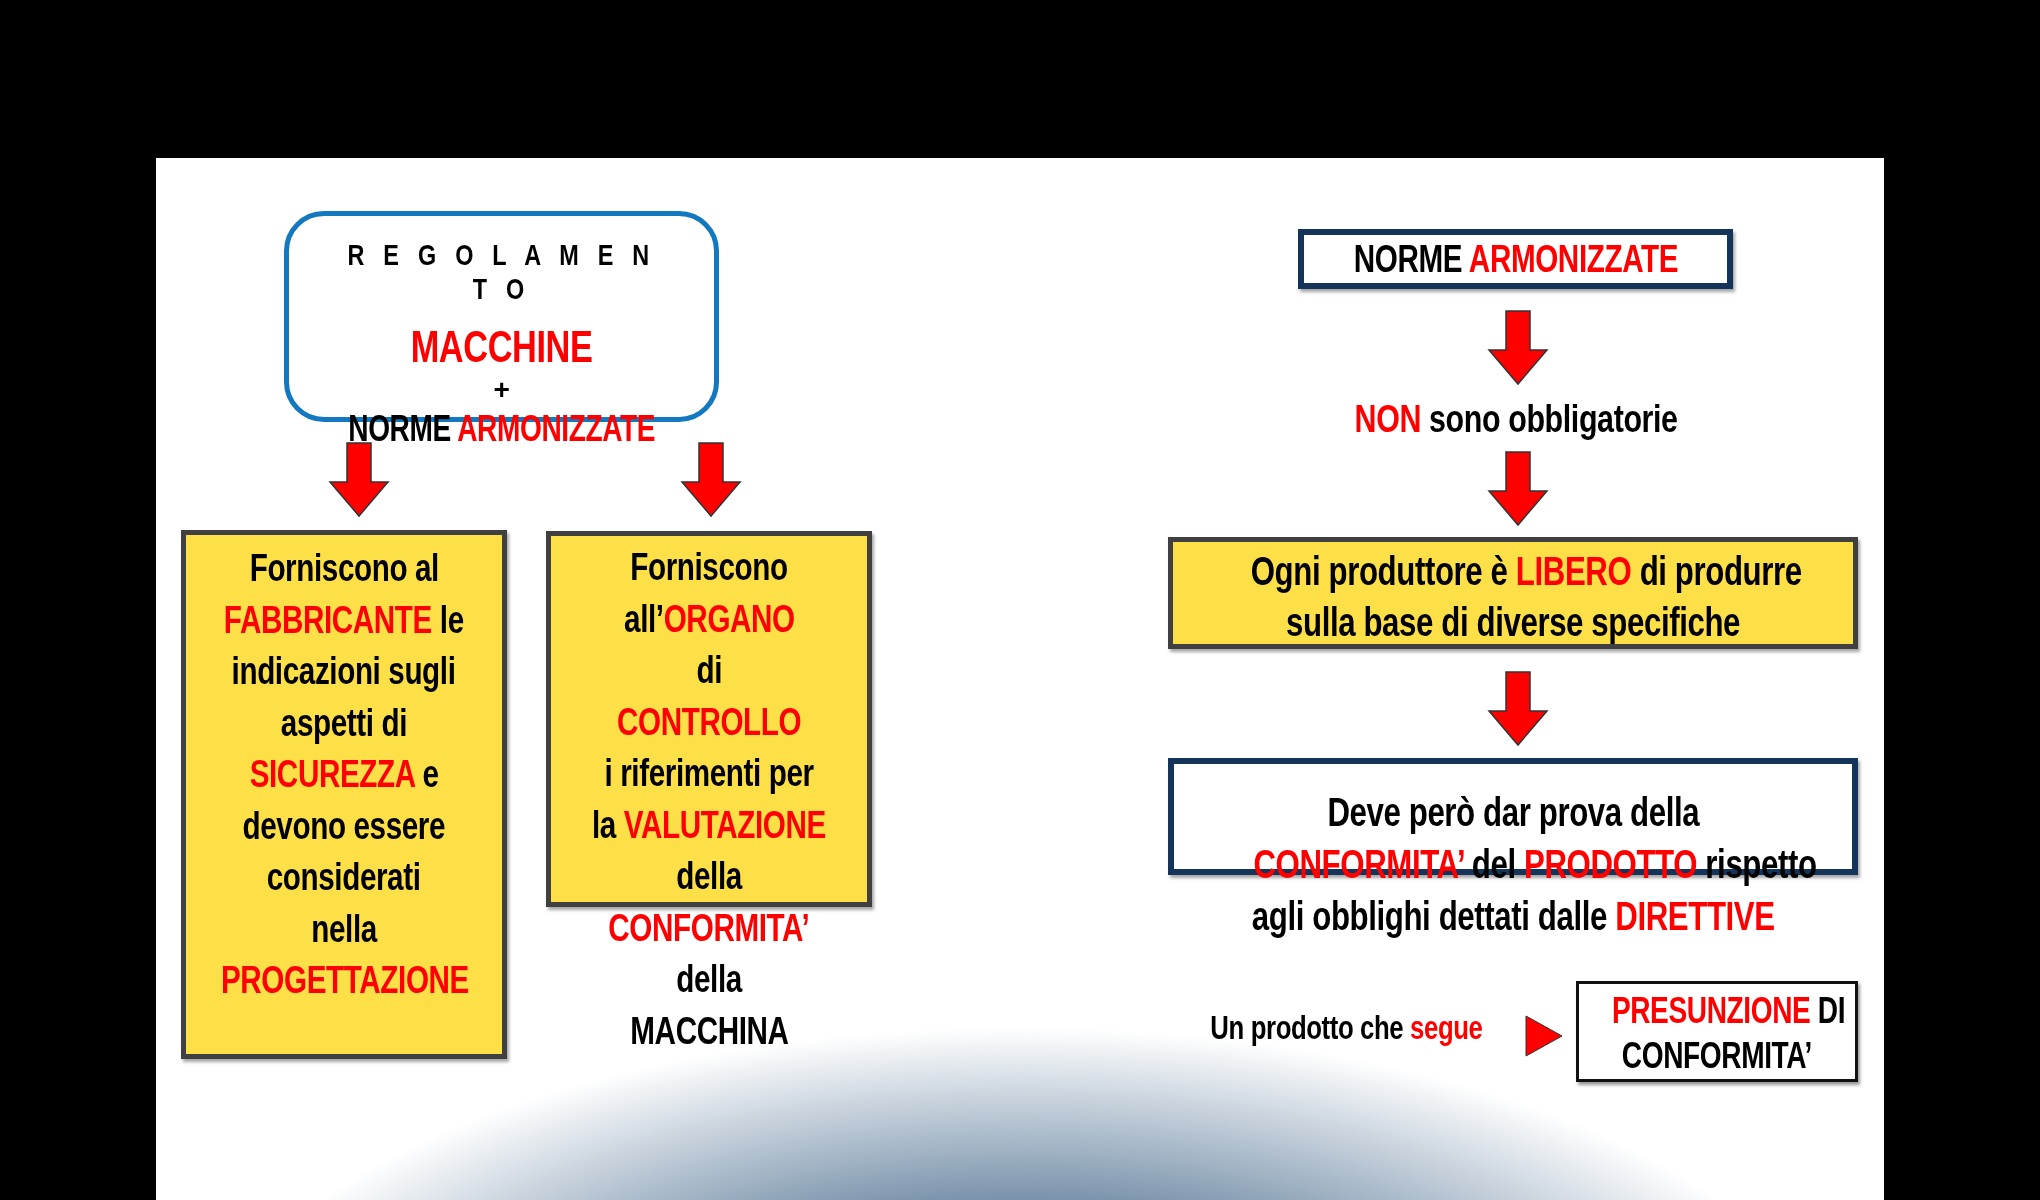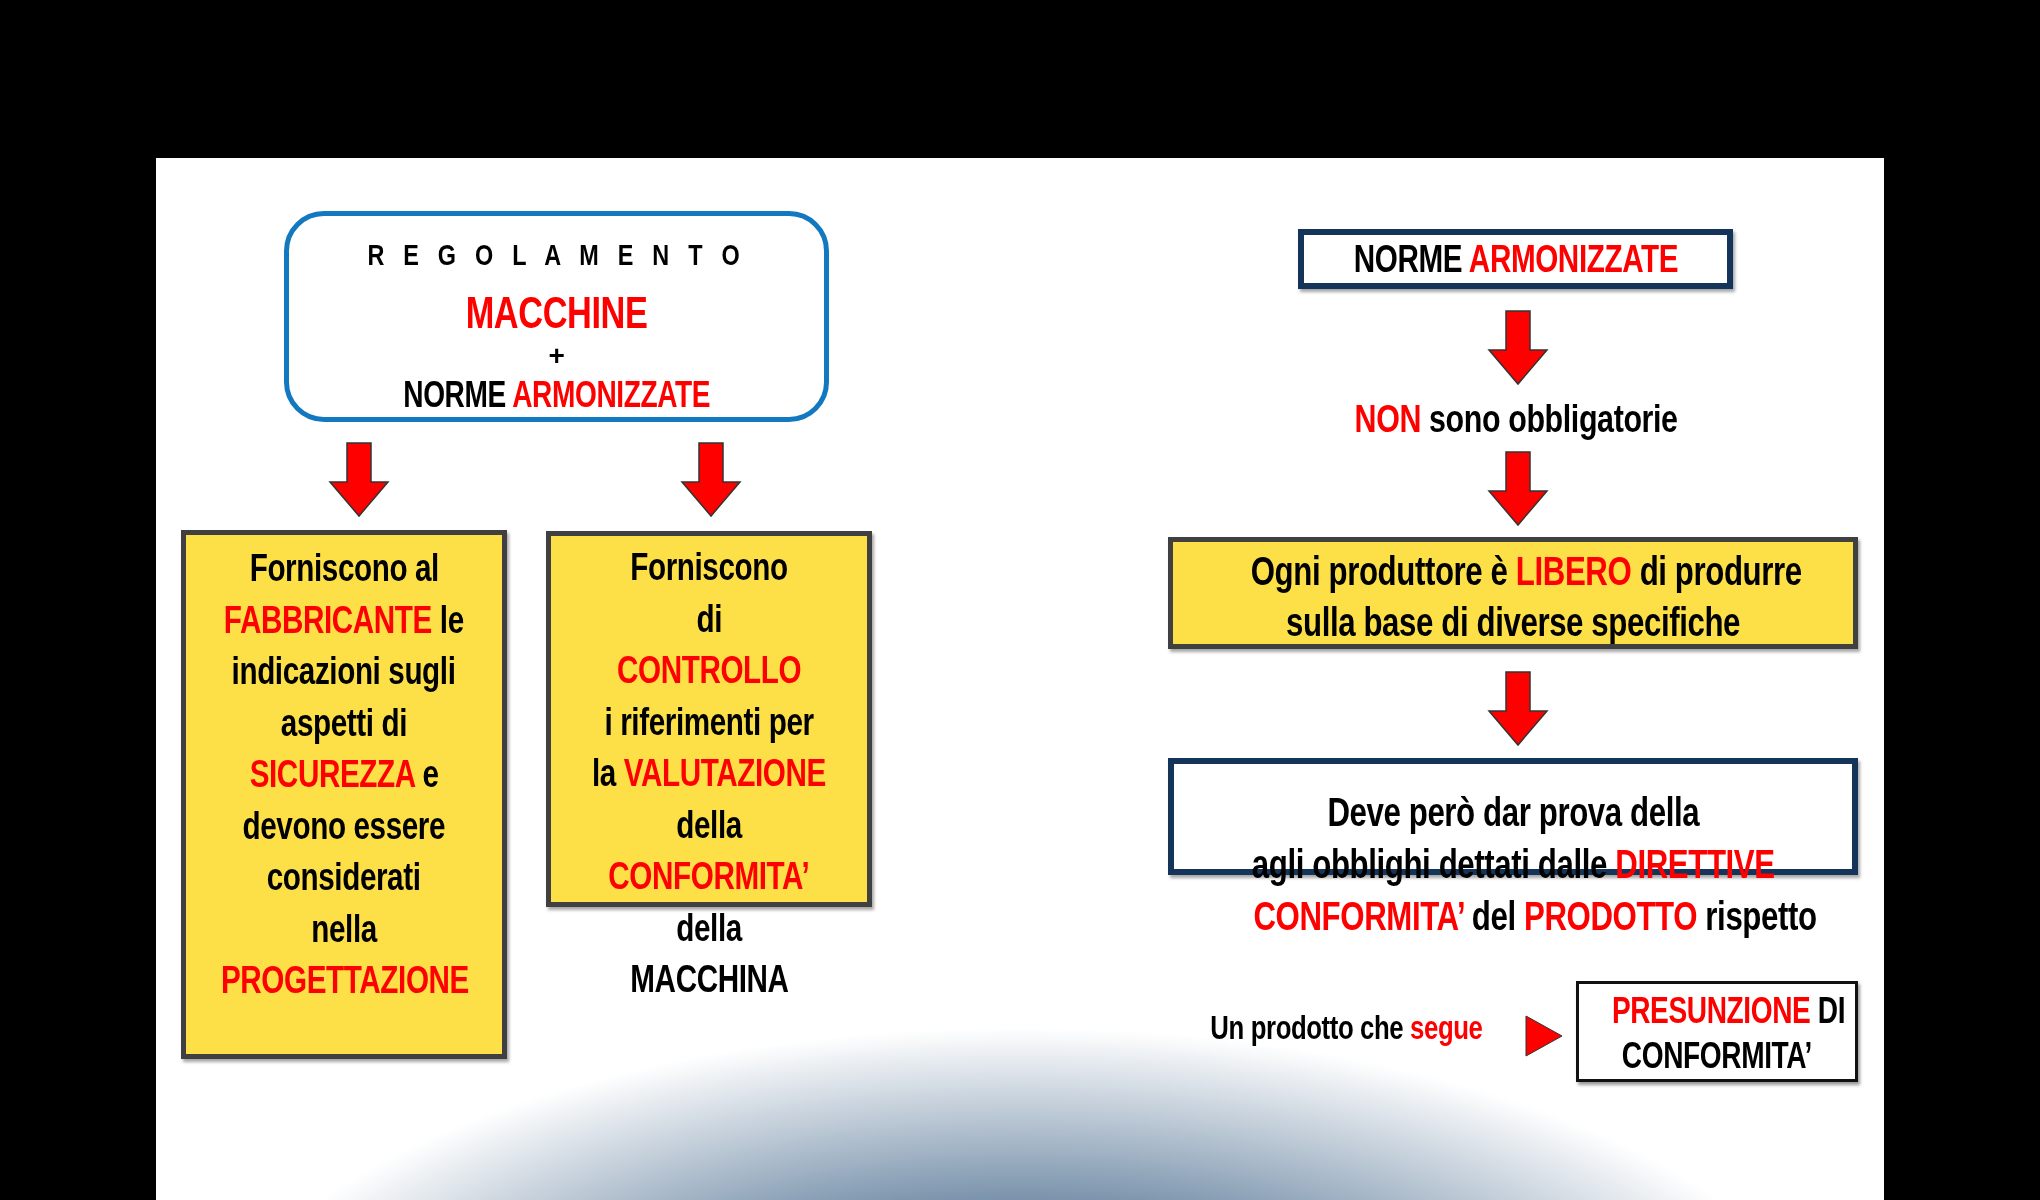--- a/index.html
+++ b/index.html
@@ -19,21 +19,21 @@
   .line { display:block; white-space:nowrap; }
   .arrow svg { display:block; }
   .cond { display:inline-block; transform:scaleX(0.78); }
 </style>
 </head>
 <body>
 
 <div class="slide">
   <div class="glow"></div>
 
-  <div class="el box-round" style="left:128px; top:53px; width:545px; height:211px;">
+  <div class="el box-round" style="left:128px; top:53px; width:435px; height:211px;">
     <div class="txt" style="margin-top:22px; font-size:30px; letter-spacing:8px;">
       <span class="cond">R E G O L A M E N T O</span>
     </div>
     <div class="txt red" style="font-size:44px; margin-top:16px;">
       <span class="cond">MACCHINE</span>
     </div>
     <div class="txt" style="font-size:28px; margin-top:2px;">
       <span>+</span>
     </div>
     <div class="txt" style="font-size:36px; margin-top:2px;">
@@ -62,20 +62,21 @@
       <span class="line"><span class="cond">devono essere</span></span>
       <span class="line"><span class="cond">considerati</span></span>
       <span class="line"><span class="cond">nella</span></span>
       <span class="line"><span class="cond red">PROGETTAZIONE</span></span>
     </div>
   </div>
 
   <div class="el box-teal" style="left:390px; top:373px; width:326px; height:376px; padding-top:6px;">
     <div class="txt" style="font-size:38px; line-height:51.5px;">
       <span class="line"><span class="cond">Forniscono</span></span>
+      <span class="line"><span class="cond"><span>all’</span><span class="red">ORGANO</span></span></span>
       <span class="line"><span class="cond">di</span></span>
       <span class="line"><span class="cond red">CONTROLLO</span></span>
       <span class="line"><span class="cond">i riferimenti per</span></span>
       <span class="line"><span class="cond"><span>la </span><span class="red">VALUTAZIONE</span></span></span>
       <span class="line"><span class="cond">della</span></span>
       <span class="line"><span class="cond red">CONFORMITA’</span></span>
       <span class="line"><span class="cond">della</span></span>
       <span class="line"><span class="cond">MACCHINA</span></span>
     </div>
   </div>
@@ -111,22 +112,22 @@
 
   <div class="el arrow" style="left:1331px; top:513px;">
   <svg width="62" height="76" viewBox="0 0 62 76">
         <polygon points="19,1 43,1 43,40 60,40 31,74 2,40 19,40" fill="#ff0000" stroke="#333" stroke-width="1.5"></polygon>
       </svg>
     </div>
 
   <div class="el box-navy" style="left:1012px; top:600px; width:690px; height:117px; padding-top:22px;">
     <div class="txt" style="font-size:40px; line-height:52px;">
       <span class="line"><span class="cond">Deve però dar prova della</span></span>
+      <span class="line"><span class="cond"><span class="red">CONFORMITA’</span><span> del </span><span class="red">PRODOTTO</span><span> rispetto</span></span></span>
       <span class="line"><span class="cond"><span>agli obblighi dettati dalle </span><span class="red">DIRETTIVE</span></span></span>
-      <span class="line"><span class="cond"><span class="red">CONFORMITA’</span><span> del </span><span class="red">PRODOTTO</span><span> rispetto</span></span></span>
     </div>
   </div>
 
   <div class="el txt" style="left:1010px; top:832px; width:360px; font-size:33px; line-height:43px;margin-top:16px;">
     <span class="line"><span class="cond"><span>Un prodotto che </span><span class="red">segue</span></span></span>
   </div>
 
   <div class="el" style="left:1369px; top:857px;">
     <svg width="38" height="42" viewBox="0 0 38 42">
         <polygon points="1,1 37,21 1,41" fill="#ff0000" stroke="#333" stroke-width="1"></polygon>

